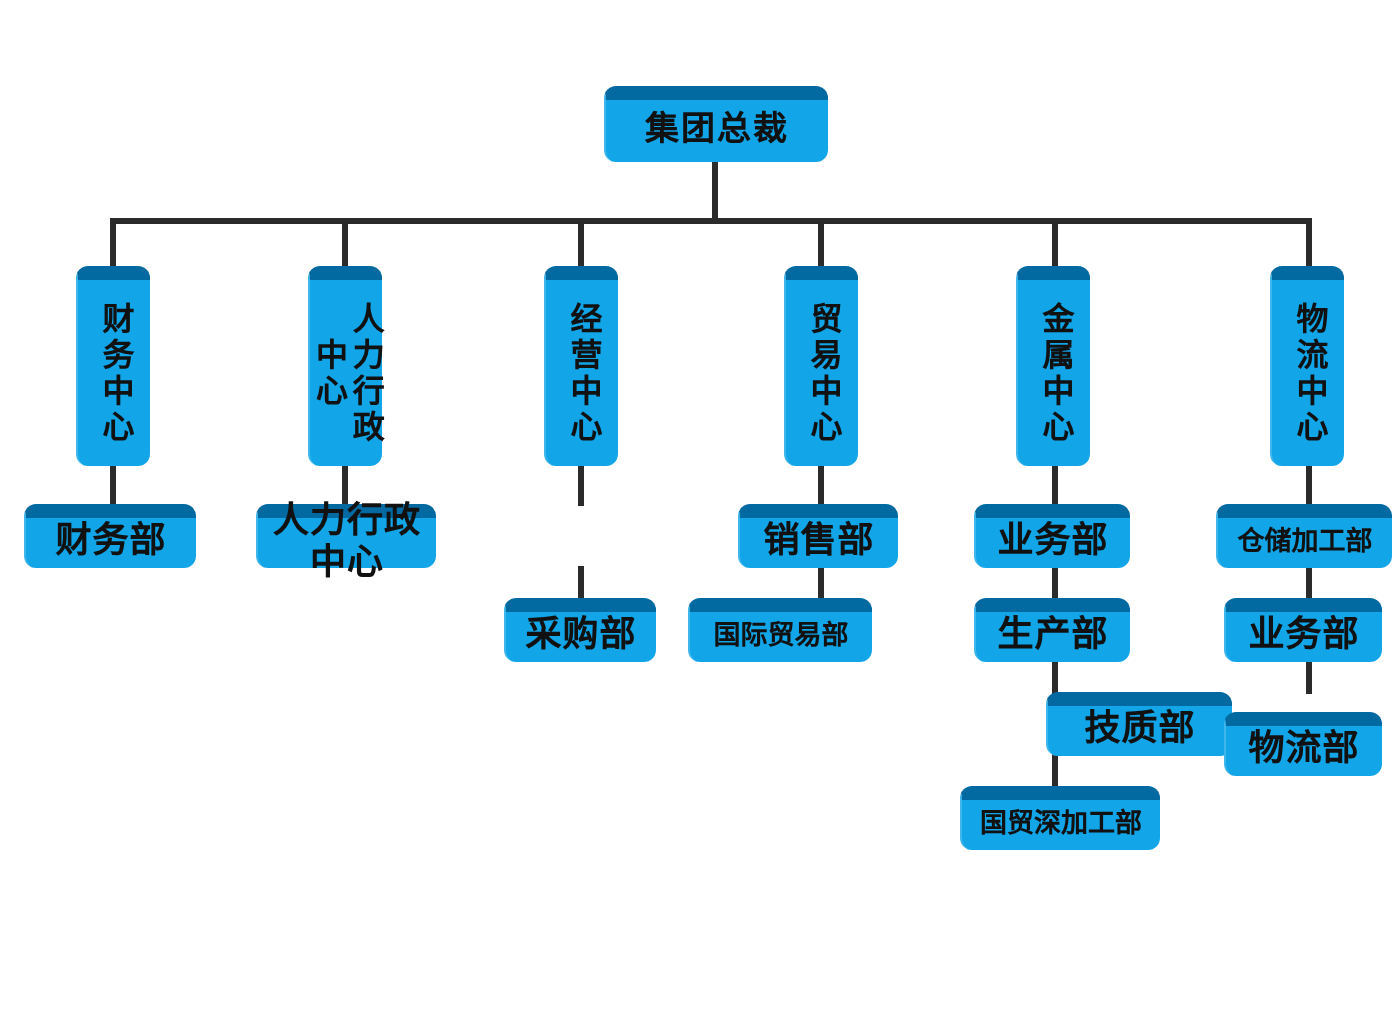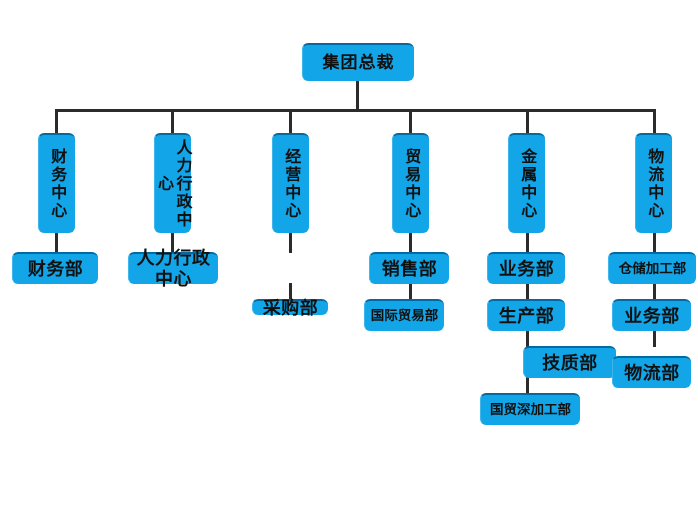--- a/index.html
+++ b/index.html
@@ -28,21 +28,21 @@
   }
   .line.v { width: 3px; }
   .line.h { height: 3px; }
 
   
   .node {
     position: absolute;
     box-sizing: border-box;
     background: #12a5e8;
     border-radius: 6px;
-    border-top: 2px solid #0369a1;
+    border-top: 7px solid #0369a1;
     border-left: 1px solid #3fb6ec;
     color: #111111;
     z-index: 2;
     display: flex;
     align-items: center;
     justify-content: center;
     text-align: center;
     line-height: 1.15;
     user-select: none;
   }
@@ -118,24 +118,24 @@
   <div class="line v" style="left:526px; top:330px; height:17px;"></div>
   <div class="line v" style="left:526px; top:377px; height:17px;"></div>
 
   <div class="line v" style="left:653px; top:283px; height:17px;"></div>
   <div class="line v" style="left:653px; top:330px; height:17px;"></div>
 
   <div class="node dept" style="left:12px; top:252px; width:86px; height:32px;">财务部</div>
 
   <div class="node dept" style="left:128px; top:252px; width:90px; height:32px;">人力行政中心</div>
 
-  <div class="node dept" style="left:252px; top:299px; width:76px; height:16px;">采购部</div>
+  <div class="node dept" style="left:252px; top:299px; width:76px; height:32px;">采购部</div>
 
   <div class="node dept" style="left:369px; top:252px; width:80px; height:32px;">销售部</div>
-  <div class="node dept tight" style="left:364px; top:299px; width:80px; height:32px;">国际贸易部</div>
+  <div class="node dept tight" style="left:344px; top:299px; width:92px; height:32px;">国际贸易部</div>
 
   <div class="node dept" style="left:487px; top:252px; width:78px; height:32px;">业务部</div>
   <div class="node dept" style="left:487px; top:299px; width:78px; height:32px;">生产部</div>
   <div class="node dept" style="left:487px; top:346px; width:93px; height:32px;margin-left:36px;">技质部</div>
   <div class="node dept tight" style="left:480px; top:393px; width:100px; height:32px;">国贸深加工部</div>
 
   <div class="node dept tight" style="left:608px; top:252px; width:88px; height:32px;">仓储加工部</div>
   <div class="node dept" style="left:612px; top:299px; width:79px; height:32px;">业务部</div>
   <div class="node dept" style="left:612px; top:356px; width:79px; height:32px;">物流部</div>
 

